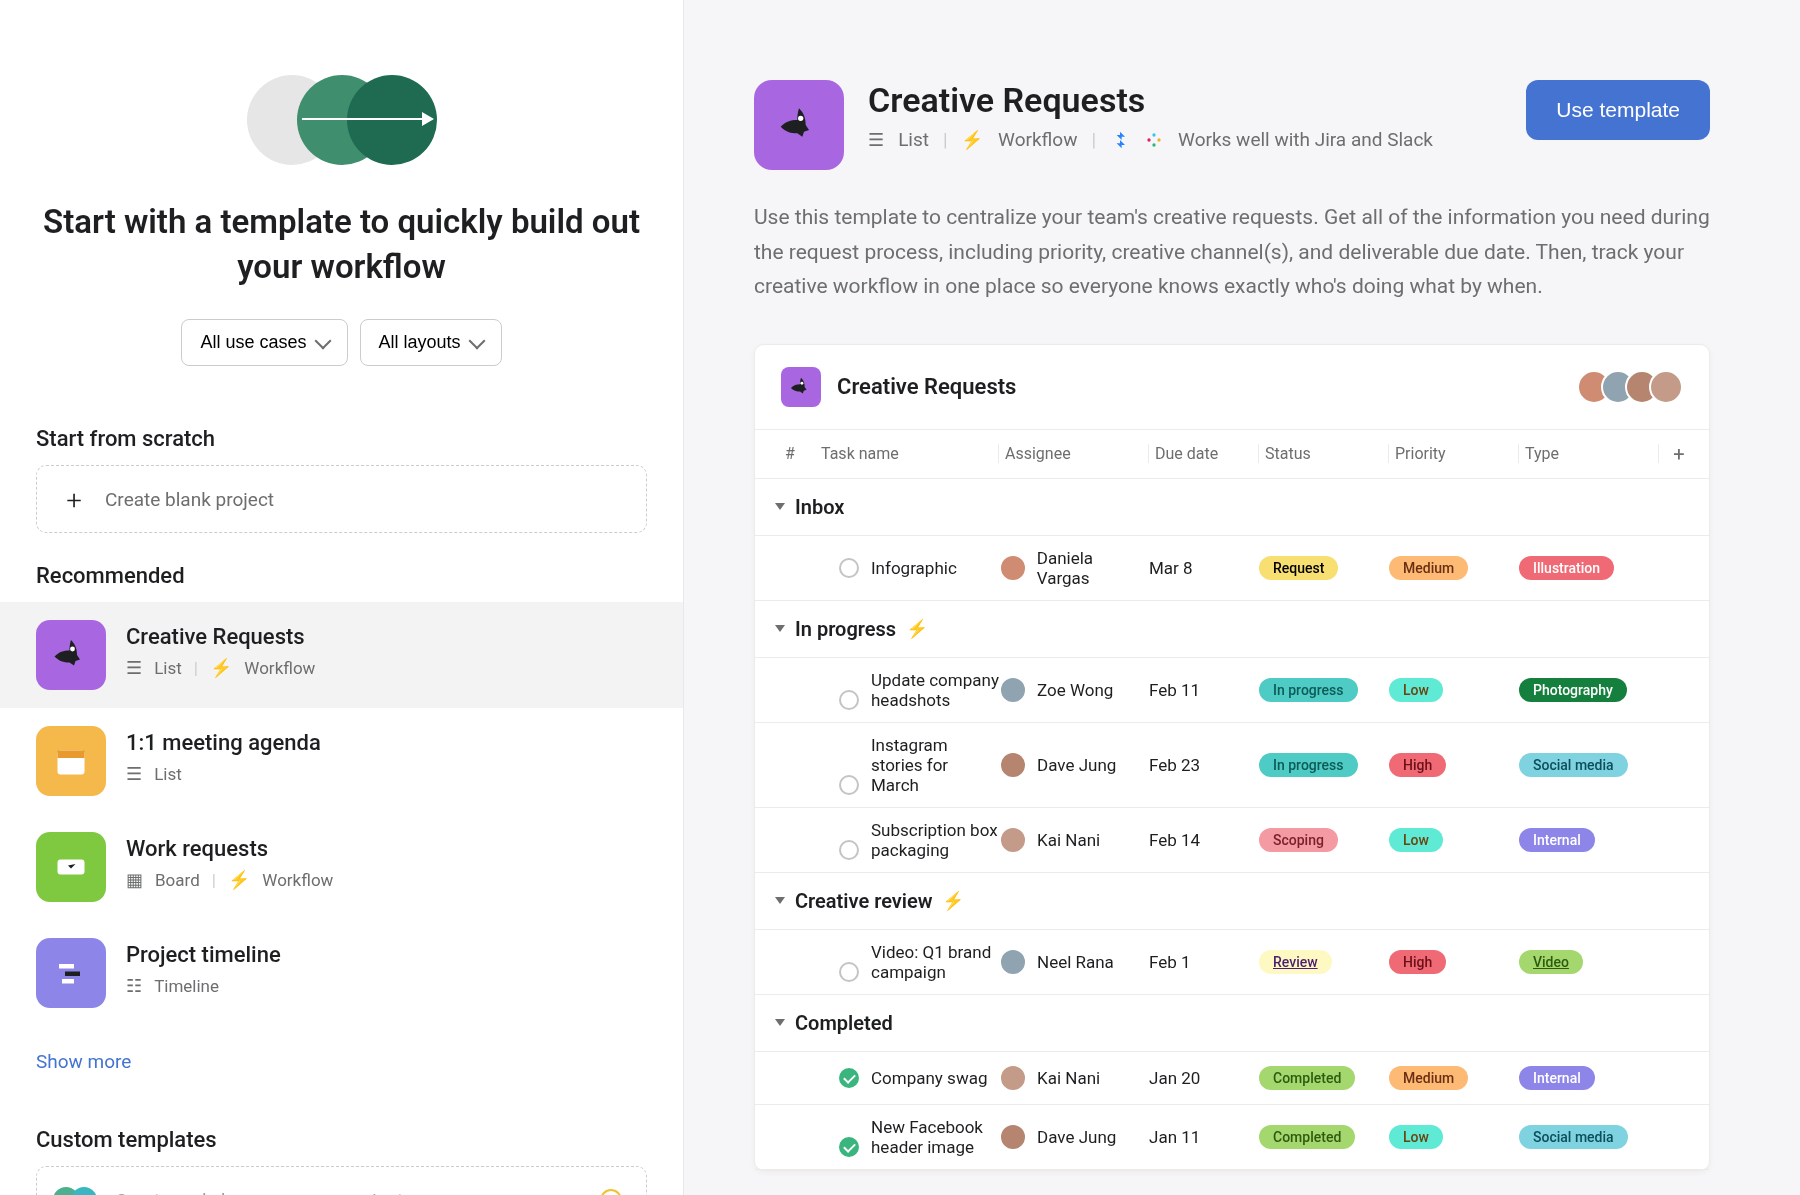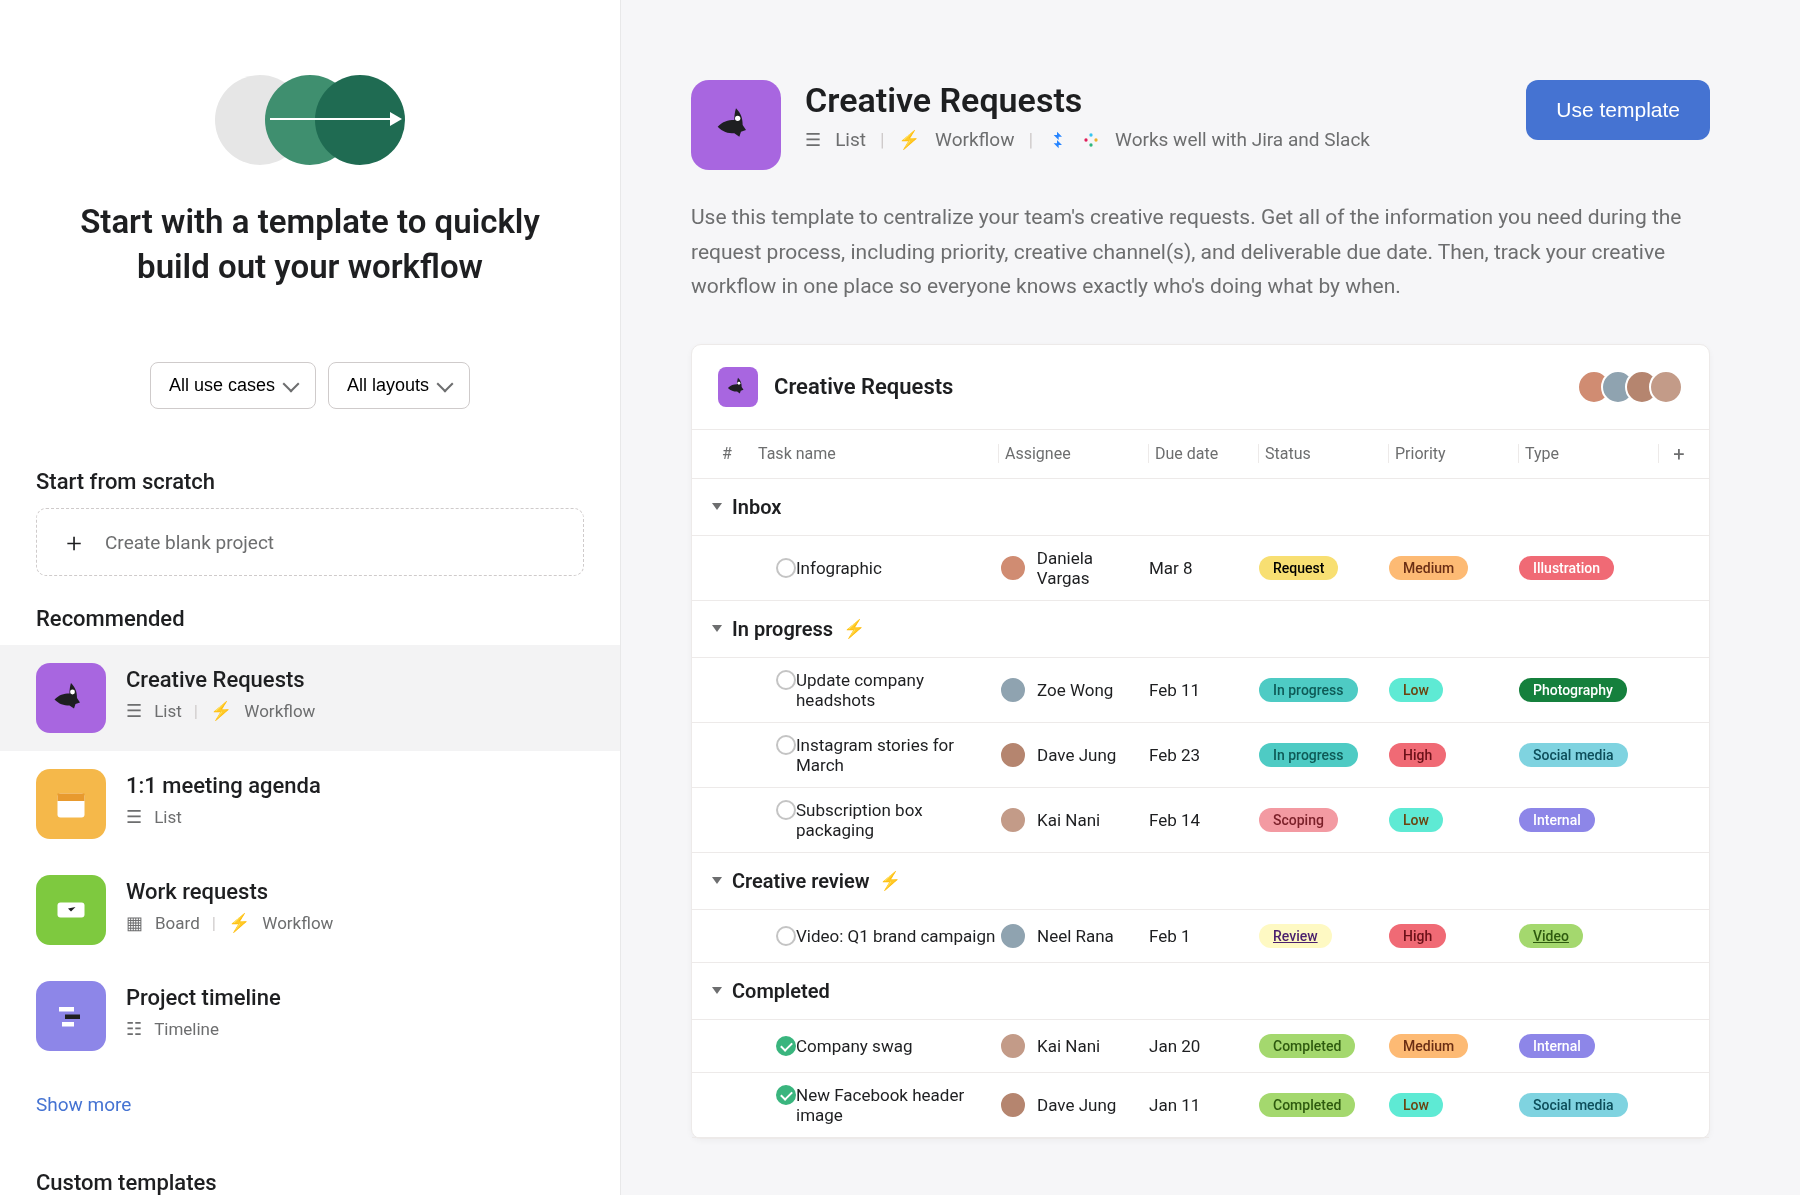--- a/index.html
+++ b/index.html
@@ -6,21 +6,21 @@
 body {
   font-family: -apple-system, BlinkMacSystemFont, "Segoe UI", Roboto, Helvetica, Arial, sans-serif;
   background: #f6f6f8;
   color: #1e1f21;
   width: 1800px;
   height: 1195px;
   overflow: hidden;
 }
 .app { display: flex; height: 100%; }
 .sidebar {
-  width: 621px;
+  width: 684px;
   background: #fff;
   border-right: 1px solid #e8e8e9;
   overflow-y: auto;
   padding-bottom: 48px;
 }
 .hero { text-align: center; padding: 70px 40px 30px; }
 .hero-graphic {
   width: 190px; height: 100px; margin: 0 auto 30px;
   position: relative;
 }
@@ -35,21 +35,20 @@
 .hero-arrow::after {
   content: ''; position: absolute; right: -2px; top: -6px;
   border-left: 12px solid #fff; border-top: 7px solid transparent; border-bottom: 7px solid transparent;
 }
 .hero-title { font-size: 33px; font-weight: 600; line-height: 1.35; margin-bottom: 30px; }
 .filters { display: flex; gap: 12px; justify-content: center; }
 .filter-btn {
   border: 1px solid #cfcbcb; background: #fff; border-radius: 8px;
   padding: 12px 18px; font-size: 18px; display: flex; align-items: center; gap: 10px;
   cursor: pointer;
-  margin-top: 43px;
 }
 .chev { width: 12px; height: 12px; border-right: 2px solid #6d6e6f; border-bottom: 2px solid #6d6e6f; transform: rotate(45deg); margin-top: -4px; }
 .section-label { font-size: 22px; font-weight: 500; padding: 0 36px; margin-top: 30px; margin-bottom: 14px; }
 .blank-btn {
   margin: 0 36px; border: 1.5px dashed #cfcbcb; border-radius: 10px;
   padding: 20px 24px; display: flex; align-items: center; gap: 18px;
   font-size: 19px; color: #6d6e6f; cursor: pointer;
 }
 .plus { font-size: 26px; color: #1e1f21; line-height: 1; }
 .tmpl-list { margin-top: 10px; }
@@ -129,21 +128,21 @@
 .grid-head > div:first-child, .grid-head > div:last-child { border-right: none; text-align: center; }
 .section-row {
   display: flex; align-items: center; gap: 10px;
   padding: 16px 20px; font-size: 20px; font-weight: 600;
   border-bottom: 1px solid #edeae9;
 }
 .caret { width: 0; height: 0; border-left: 5px solid transparent; border-right: 5px solid transparent; border-top: 7px solid #6d6e6f; }
 .grid-row {
   border-bottom: 1px solid #edeae9; padding: 12px 10px; font-size: 17px;
 }
-.task-cell { display: flex; align-items: flex-start; gap: 0; padding-left: 24px; }
+.task-cell { display: flex; align-items: flex-end; gap: 12px; padding-left: 24px; }
 .check { width: 20px; height: 20px; border: 2px solid #c4c4c4; border-radius: 50%; flex-shrink: 0; }
 .check.done { background: #3ab57e; border-color: #3ab57e; position: relative; }
 .check.done::after { content: ''; position: absolute; left: 5px; top: 2px; width: 5px; height: 9px; border-right: 2px solid #fff; border-bottom: 2px solid #fff; transform: rotate(45deg); }
 .assignee-cell { display: flex; align-items: center; gap: 10px; color: #1e1f21; }
 .assignee-cell .avatar { margin: 0; width: 28px; height: 28px; }
 .date-cell { color: #1e1f21; }
 .pill {
   display: inline-block; padding: 4px 14px; border-radius: 12px;
   font-size: 14px; font-weight: 500;
 }

